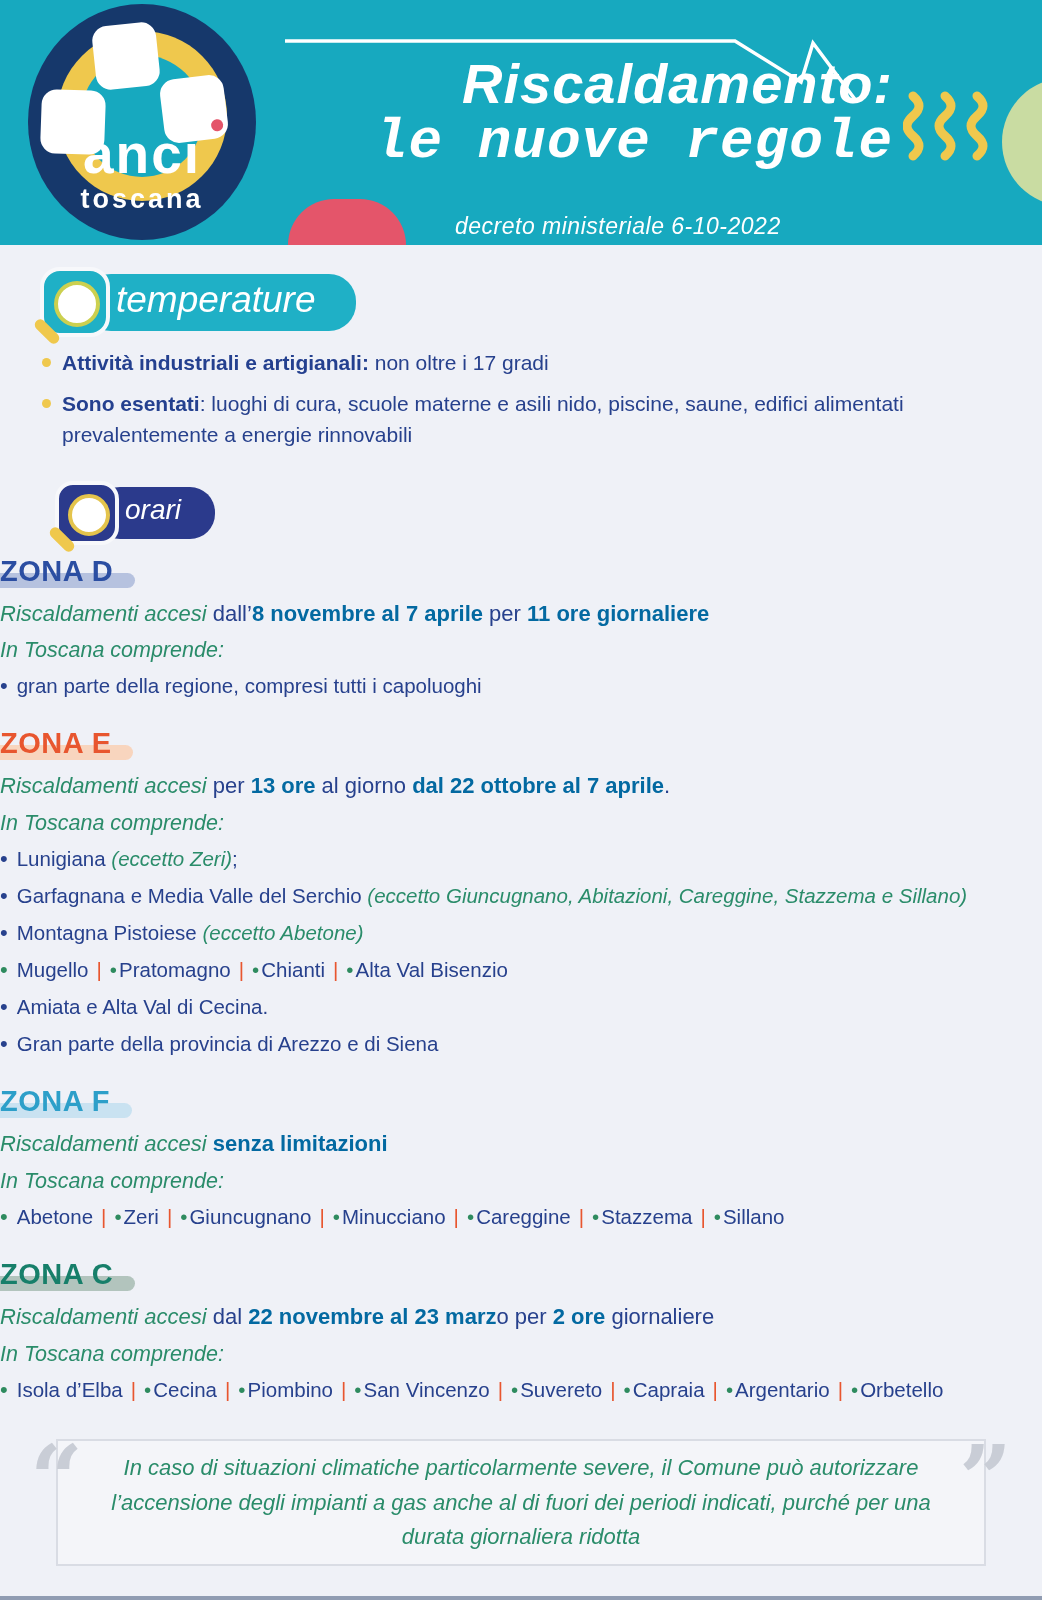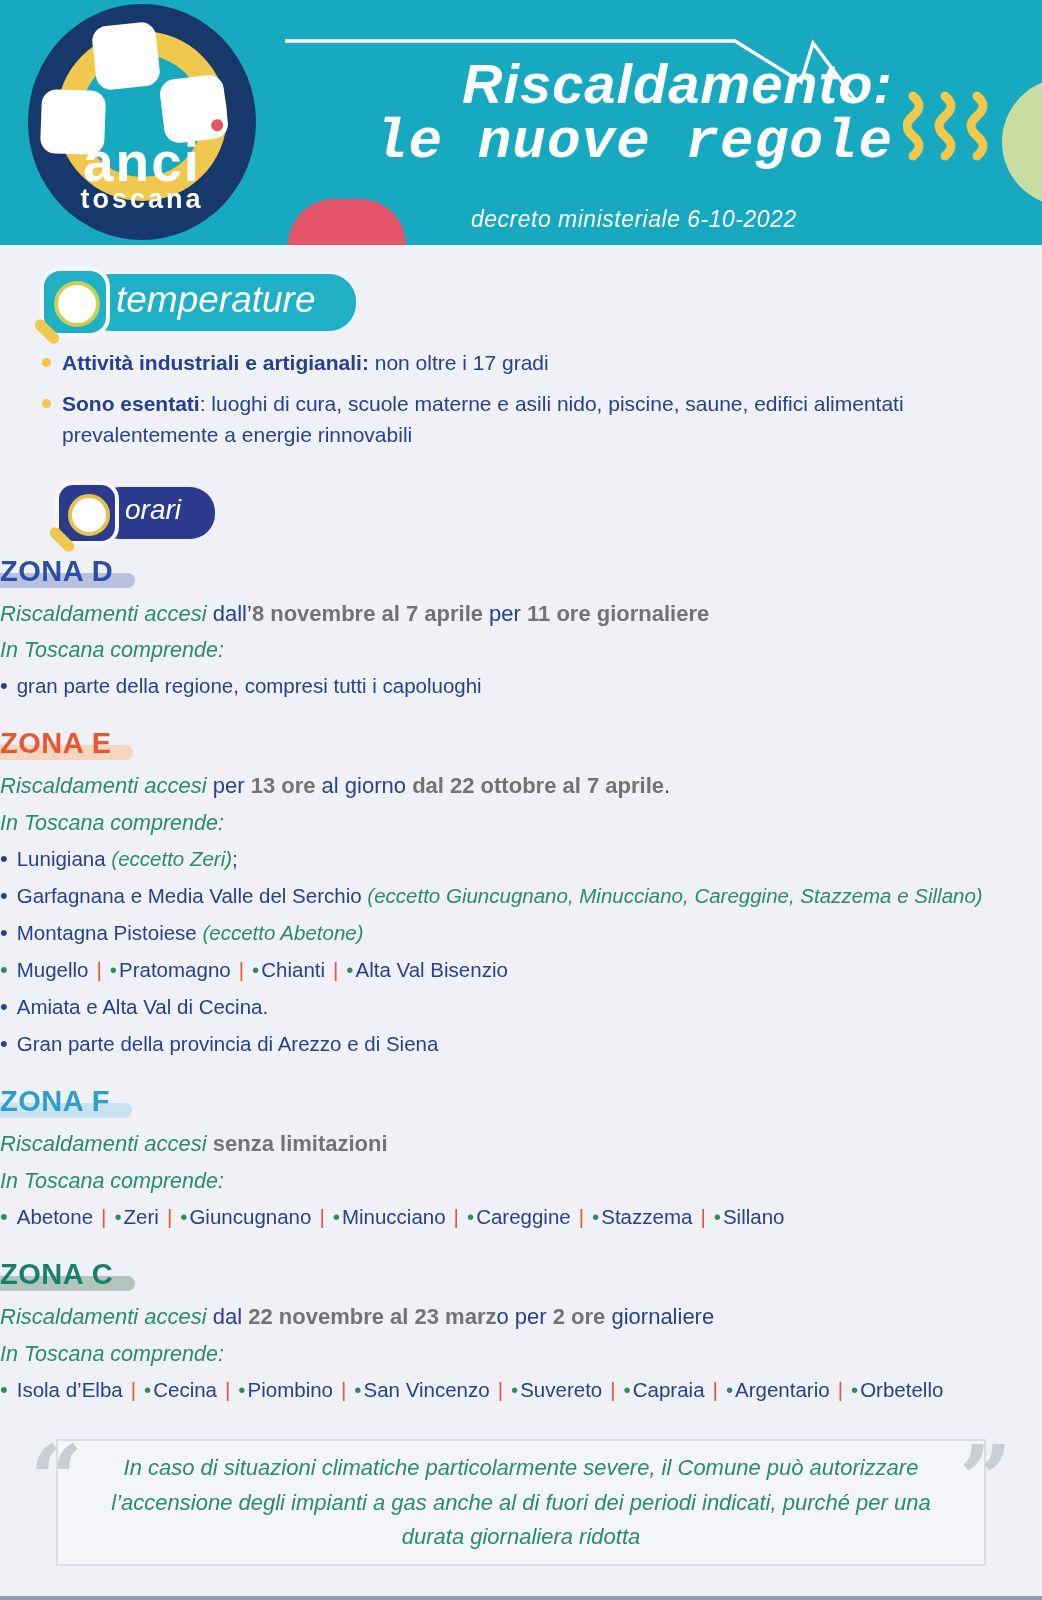--- a/index.html
+++ b/index.html
@@ -15,30 +15,30 @@
 
   .logo{position:absolute;left:28px;top:4px;width:228px;height:236px;}
   .logo-outer{position:absolute;inset:0;border-radius:50%;background:var(--logo-navy,#16386B);}
   .logo-ring{position:absolute;left:29px;top:27px;width:170px;height:170px;border-radius:50%;background:var(--yellow,#EFC84D);}
   .logo-center{position:absolute;left:53px;top:51px;width:122px;height:122px;border-radius:50%;background:var(--header-bg,#17A9BF);}
   .sq{position:absolute;width:64px;height:64px;background:#fff;border-radius:15px;}
   .sq-top{left:66px;top:20px;transform:rotate(-6deg);}
   .sq-left{left:13px;top:86px;transform:rotate(2deg);}
   .sq-right{left:134px;top:73px;transform:rotate(-7deg);}
   .sq-dot{position:absolute;right:5px;bottom:7px;width:12px;height:12px;border-radius:50%;background:var(--accent-red,#E4556A);}
-  .logo-anci{position:absolute;left:0;top:126px;width:100%;text-align:center;color:#fff;font-size:55px;font-weight:700;letter-spacing:2px;}
+  .logo-anci{position:absolute;left:0;top:118px;width:100%;text-align:center;color:#fff;font-size:55px;font-weight:700;letter-spacing:2px;}
   .logo-toscana{position:absolute;left:0;top:180px;width:100%;text-align:center;color:#fff;font-size:27px;font-weight:600;letter-spacing:3px;}
 
   .speech-line{position:absolute;left:283px;top:38px;}
   .title{position:absolute;right:149px;top:56px;text-align:right;color:#fff;font-style:italic;font-weight:700;font-size:56px;line-height:1.0;letter-spacing:1px;}
   .title-line2{margin-top:2px;font-family:Liberation Mono, monospace;}
   .heat-waves{position:absolute;left:903px;top:90px;}
   .green-circle{position:absolute;right:-88px;top:78px;width:128px;height:128px;border-radius:50%;background:var(--pale-green,#C9DCA2);}
   .red-semi{position:absolute;left:288px;bottom:0;width:118px;height:46px;border-radius:118px 118px 0 0;background:var(--accent-red,#E4556A);}
-  .subtitle{position:absolute;left:455px;top:206px;color:#fff;font-style:italic;font-size:23px;font-weight:500;letter-spacing:0.5px;margin-left:16px;}
+  .subtitle{position:absolute;left:455px;top:213px;color:#fff;font-style:italic;font-size:23px;font-weight:500;letter-spacing:0.5px;}
 
   
   .pill-row{display:flex;align-items:center;}
   .pill-row.temp{margin:22px 0 0 40px;align-items:center;}
   .pill-row.orari{margin:30px 0 0 55px;}
   .pill-icon{position:relative;flex:none;border-radius:20px;border:4px solid #f7f8fb;z-index:1;}
   .temp .pill-icon{width:62px;height:62px;background:var(--teal-pill,#1FB0C6);}
   .orari .pill-icon{width:56px;height:56px;background:var(--navy-pill,#2B3A8C);border-radius:18px;}
   .lens{position:absolute;border-radius:50%;background:#fff;}
   .temp .lens{left:10px;top:10px;width:38px;height:38px;border:4px solid #CCD04F;}
@@ -62,21 +62,21 @@
   .zone-title-bar{position:absolute;left:-24px;bottom:0;height:15px;width:calc(100% + 46px);border-radius:9px;z-index:0;}
   .zone-title{position:relative;z-index:1;font-size:29px;font-weight:700;letter-spacing:0.5px;}
   .zone-intro{margin-top:10px;font-size:22px;color:var(--navy,#27418D);line-height:1.45;}
   .zone-comprende{margin-top:6px;font-size:21.5px;color:var(--green,#2A8C6A);font-style:italic;line-height:1.4;}
   .zone-items{list-style:none;margin:8px 0 0 0;padding:0;}
   .zone-item{margin-bottom:11px;font-size:20.5px;color:var(--navy,#27418D);white-space:nowrap;}
   .lead-bullet{margin-right:9px;font-size:22px;}
   .b-navy{color:var(--navy,#27418D);}
   .b-green{color:#2E8B5F;}
   .seg-plain{color:var(--navy,#27418D);}
-  .seg-bold{font-weight:700;color:#737373;}
+  .seg-bold{font-weight:700;color:#0369a1;}
   .seg-gi{color:var(--green,#2A8C6A);font-style:italic;}
   .seg-pipe{color:var(--orange,#E8562F);margin:0 8px;}
   .seg-gb{color:#2E8B5F;margin-right:2px;}
 
   
   .quote-wrap{position:relative;margin-top:36px;}
   .quote-box{margin:0 auto;width:866px;border:2px solid #D9DCE4;background:#F4F5F9;padding:10px 30px;text-align:center;
              font-style:italic;color:var(--green,#2A8C6A);font-size:22px;line-height:1.55;}
   .quote-mark{position:absolute;top:-6px;font-size:92px;line-height:1;color:#C9CDD6;font-family:"DejaVu Serif",serif;font-weight:700;}
   .quote-open{left:30px;}
@@ -170,21 +170,21 @@
 
   <div class="zone">
     <div class="zone-title-wrap">
       <span class="zone-title-bar" style="background: rgb(248, 213, 190);"></span>
       <span class="zone-title" style="color: rgb(232, 86, 47);">ZONA E</span>
     </div>
     <div class="zone-intro"><span class="seg seg-gi">Riscaldamenti accesi</span><span class="seg seg-plain"> per </span><span class="seg seg-bold">13 ore</span><span class="seg seg-plain"> al giorno </span><span class="seg seg-bold">dal 22 ottobre al 7 aprile</span><span class="seg seg-plain">.</span></div>
     <div class="zone-comprende">In Toscana comprende:</div>
     <ul class="zone-items">
             <li class="zone-item"><span class="lead-bullet b-navy">•</span><span class="item-text"><span class="seg seg-plain">Lunigiana </span><span class="seg seg-gi">(eccetto Zeri)</span><span class="seg seg-plain">;</span></span></li>
-            <li class="zone-item"><span class="lead-bullet b-navy">•</span><span class="item-text"><span class="seg seg-plain">Garfagnana e Media Valle del Serchio </span><span class="seg seg-gi">(eccetto Giuncugnano, Minucciano, Careggine, Stazzema e Sillano)</span></span></li>
+            <li class="zone-item"><span class="lead-bullet b-navy">•</span><span class="item-text"><span class="seg seg-plain">Garfagnana e Media Valle del Serchio </span><span class="seg seg-gi">(eccetto Giuncugnano, Abitazioni, Careggine, Stazzema e Sillano)</span></span></li>
             <li class="zone-item"><span class="lead-bullet b-navy">•</span><span class="item-text"><span class="seg seg-plain">Montagna Pistoiese </span><span class="seg seg-gi">(eccetto Abetone)</span></span></li>
             <li class="zone-item"><span class="lead-bullet b-green">•</span><span class="item-text"><span class="seg seg-plain">Mugello</span><span class="seg seg-pipe">|</span><span class="seg seg-gb">•</span><span class="seg seg-plain">Pratomagno</span><span class="seg seg-pipe">|</span><span class="seg seg-gb">•</span><span class="seg seg-plain">Chianti</span><span class="seg seg-pipe">|</span><span class="seg seg-gb">•</span><span class="seg seg-plain">Alta Val Bisenzio</span></span></li>
             <li class="zone-item"><span class="lead-bullet b-navy">•</span><span class="item-text"><span class="seg seg-plain">Amiata e Alta Val di Cecina.</span></span></li>
             <li class="zone-item"><span class="lead-bullet b-navy">•</span><span class="item-text"><span class="seg seg-plain">Gran parte della provincia di Arezzo e di Siena</span></span></li>
           </ul>
   </div>
 
   <div class="zone">
     <div class="zone-title-wrap">
       <span class="zone-title-bar" style="background: rgb(201, 226, 241);"></span>

